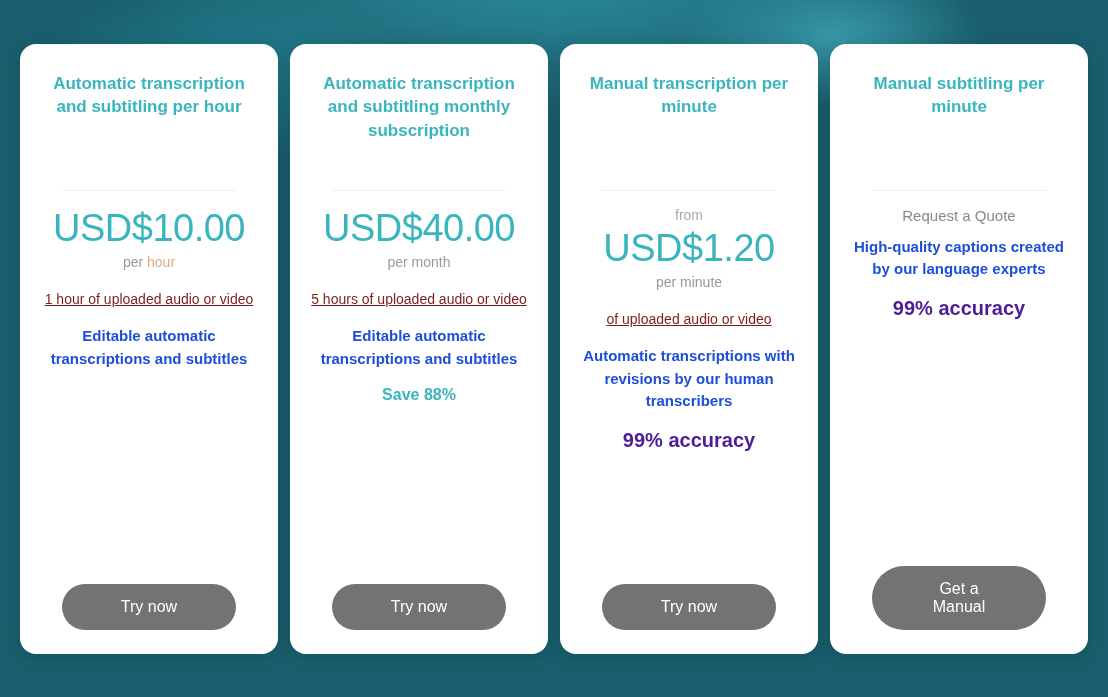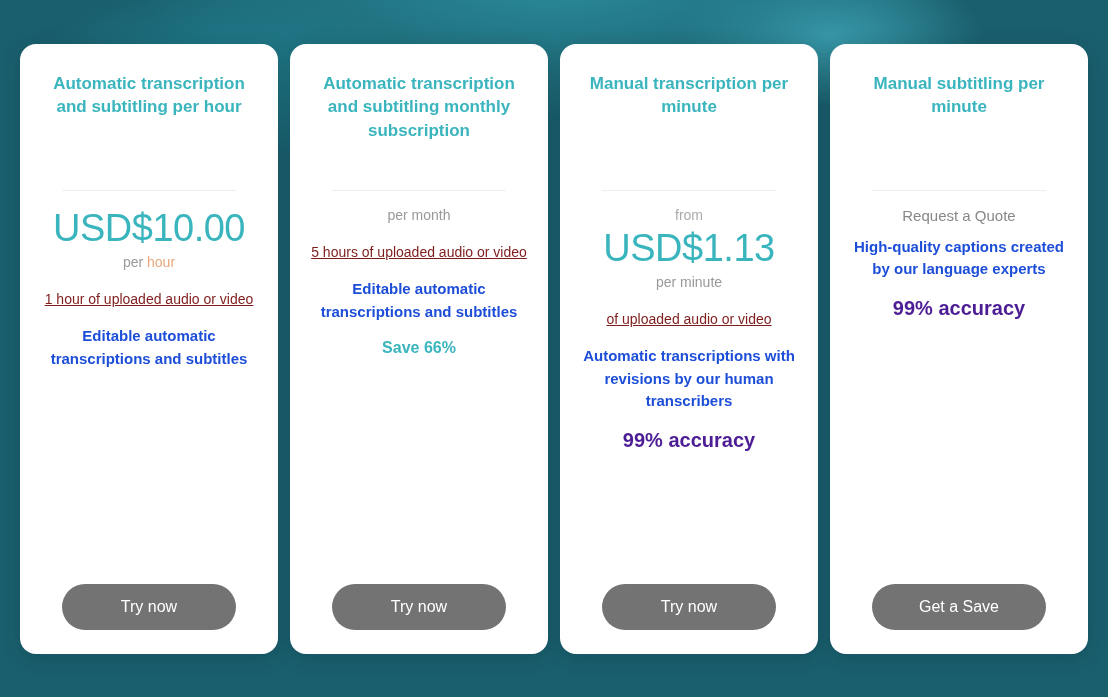--- a/index.html
+++ b/index.html
@@ -167,41 +167,42 @@
       <div class="card-price">USD$10.00</div>
       <div class="card-period">per <span class="highlight">hour</span></div>
       <div class="card-feature-primary">1 hour of uploaded audio or video</div>
       <div class="card-feature-bold">Editable automatic transcriptions and subtitles</div>
       <div class="card-spacer"></div>
       <button class="card-button">Try now</button>
     </div>
     <div class="card">
       <div class="card-title">Automatic transcription and subtitling monthly subscription</div>
       <div class="divider"></div>
+      <div class="card-price">USD$40.00</div>
       <div class="card-period">per month</div>
       <div class="card-feature-primary">5 hours of uploaded audio or video</div>
       <div class="card-feature-bold">Editable automatic transcriptions and subtitles</div>
-      <div class="card-save">Save 66%</div>
+      <div class="card-save">Save 88%</div>
       <div class="card-spacer"></div>
       <button class="card-button">Try now</button>
     </div>
     <div class="card">
       <div class="card-title">Manual transcription per minute</div>
       <div class="divider"></div>
       <div class="card-from">from</div>
-      <div class="card-price">USD$1.13</div>
+      <div class="card-price">USD$1.20</div>
       <div class="card-period">per minute</div>
       <div class="card-feature-primary">of uploaded audio or video</div>
       <div class="card-feature-bold">Automatic transcriptions with revisions by our human transcribers</div>
       <div class="card-accuracy">99% accuracy</div>
       <div class="card-spacer"></div>
       <button class="card-button">Try now</button>
     </div>
     <div class="card">
       <div class="card-title">Manual subtitling per minute</div>
       <div class="divider"></div>
       <div class="card-request">Request a Quote</div>
       <div class="card-feature-bold">High-quality captions created by our language experts</div>
       <div class="card-accuracy">99% accuracy</div>
       <div class="card-spacer"></div>
-      <button class="card-button">Get a Save</button>
+      <button class="card-button">Get a Manual</button>
     </div>
   </div>
 
 </body></html>

